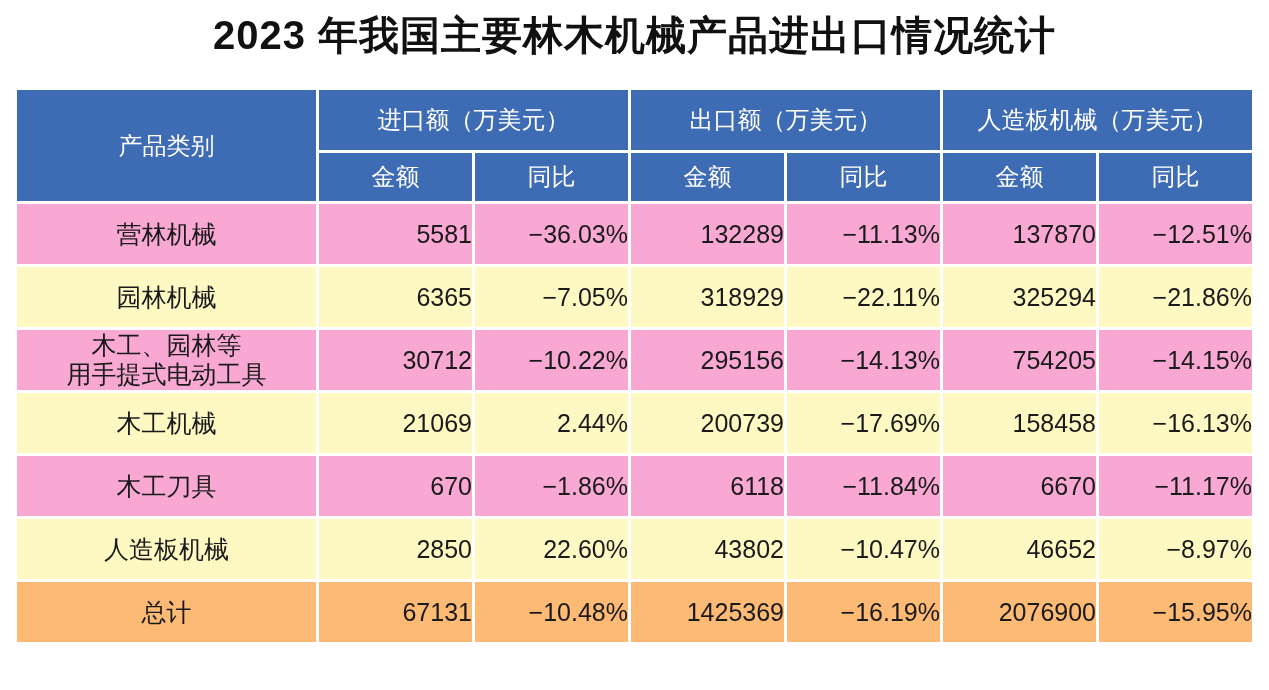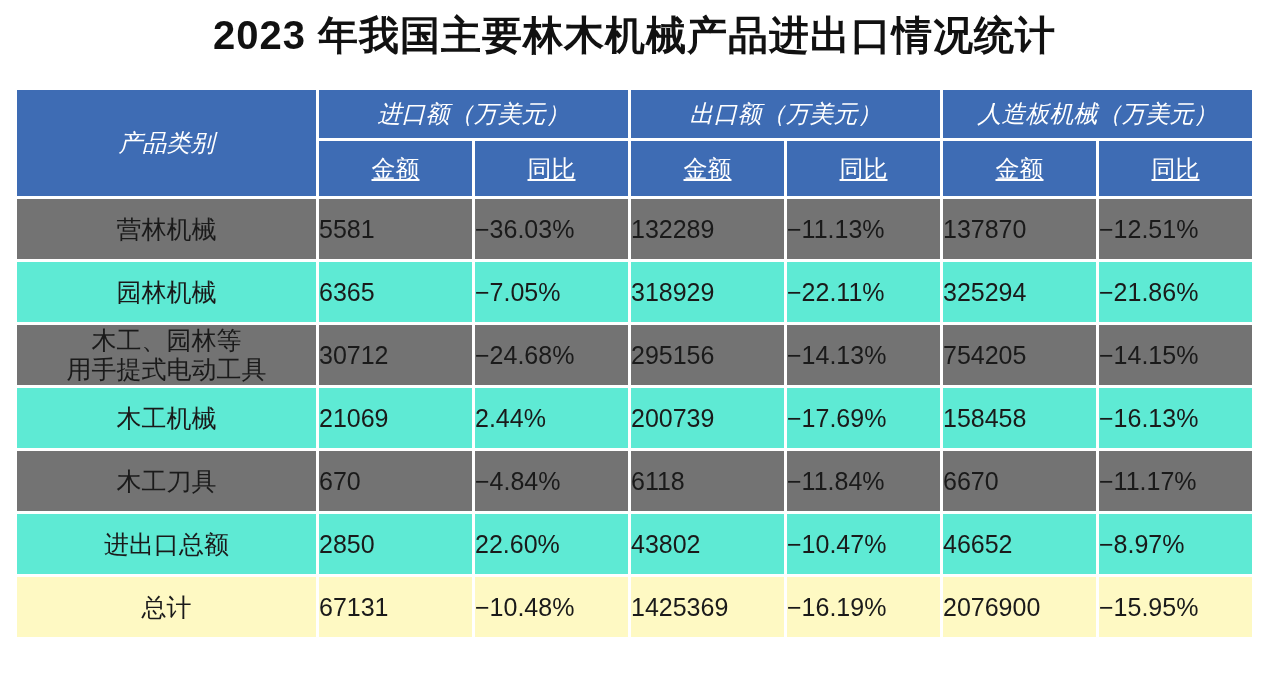--- a/index.html
+++ b/index.html
@@ -34,39 +34,39 @@
     padding: 0;
     overflow: hidden;
   }
   thead th {
     background: #3e6cb4;
     color: #ffffff;
     font-weight: 400;
     font-size: 24px;
     text-align: center;
   }
-  tr.h1 th { height: 48px; font-style: italic; }
-  tr.h2 th { height: 55px; text-decoration: underline; }
+  tr.h1 th { height: 60px; }
+  tr.h2 th { height: 48px; }
   tbody td {
     font-size: 25px;
     color: #1a1a1a;
     height: 60px;
   }
   td.category {
     text-align: center;
     white-space: pre-line;
     line-height: 29px;
   }
   td.num {
-    text-align: left;
+    text-align: right;
     padding-right: 9px;
   }
-  tr.alt-a td { background: #737373; }
-  tr.alt-b td { background: #5eead4; }
-  tr.total td { background: #fef9c3; }
+  tr.alt-a td { background: #f9a8d4; }
+  tr.alt-b td { background: #fef9c3; }
+  tr.total td { background: #fdba74; }
 </style>
 </head>
 <body>
 
 <div class="page">
   <h1 class="title">2023 年我国主要林木机械产品进出口情况统计</h1>
 
   <table class="stats">
     <colgroup>
       <col style="width:299px">
@@ -109,46 +109,46 @@
         <td class="num">−7.05%</td>
         <td class="num">318929</td>
         <td class="num">−22.11%</td>
         <td class="num">325294</td>
         <td class="num">−21.86%</td>
       </tr>
       <tr class="alt-a">
         <td class="category">木工、园林等
 用手提式电动工具</td>
         <td class="num">30712</td>
-        <td class="num">−24.68%</td>
+        <td class="num">−10.22%</td>
         <td class="num">295156</td>
         <td class="num">−14.13%</td>
         <td class="num">754205</td>
         <td class="num">−14.15%</td>
       </tr>
       <tr class="alt-b">
         <td class="category">木工机械</td>
         <td class="num">21069</td>
         <td class="num">2.44%</td>
         <td class="num">200739</td>
         <td class="num">−17.69%</td>
         <td class="num">158458</td>
         <td class="num">−16.13%</td>
       </tr>
       <tr class="alt-a">
         <td class="category">木工刀具</td>
         <td class="num">670</td>
-        <td class="num">−4.84%</td>
+        <td class="num">−1.86%</td>
         <td class="num">6118</td>
         <td class="num">−11.84%</td>
         <td class="num">6670</td>
         <td class="num">−11.17%</td>
       </tr>
       <tr class="alt-b">
-        <td class="category">进出口总额</td>
+        <td class="category">人造板机械</td>
         <td class="num">2850</td>
         <td class="num">22.60%</td>
         <td class="num">43802</td>
         <td class="num">−10.47%</td>
         <td class="num">46652</td>
         <td class="num">−8.97%</td>
       </tr>
       <tr class="total">
         <td class="category">总计</td>
         <td class="num">67131</td>

